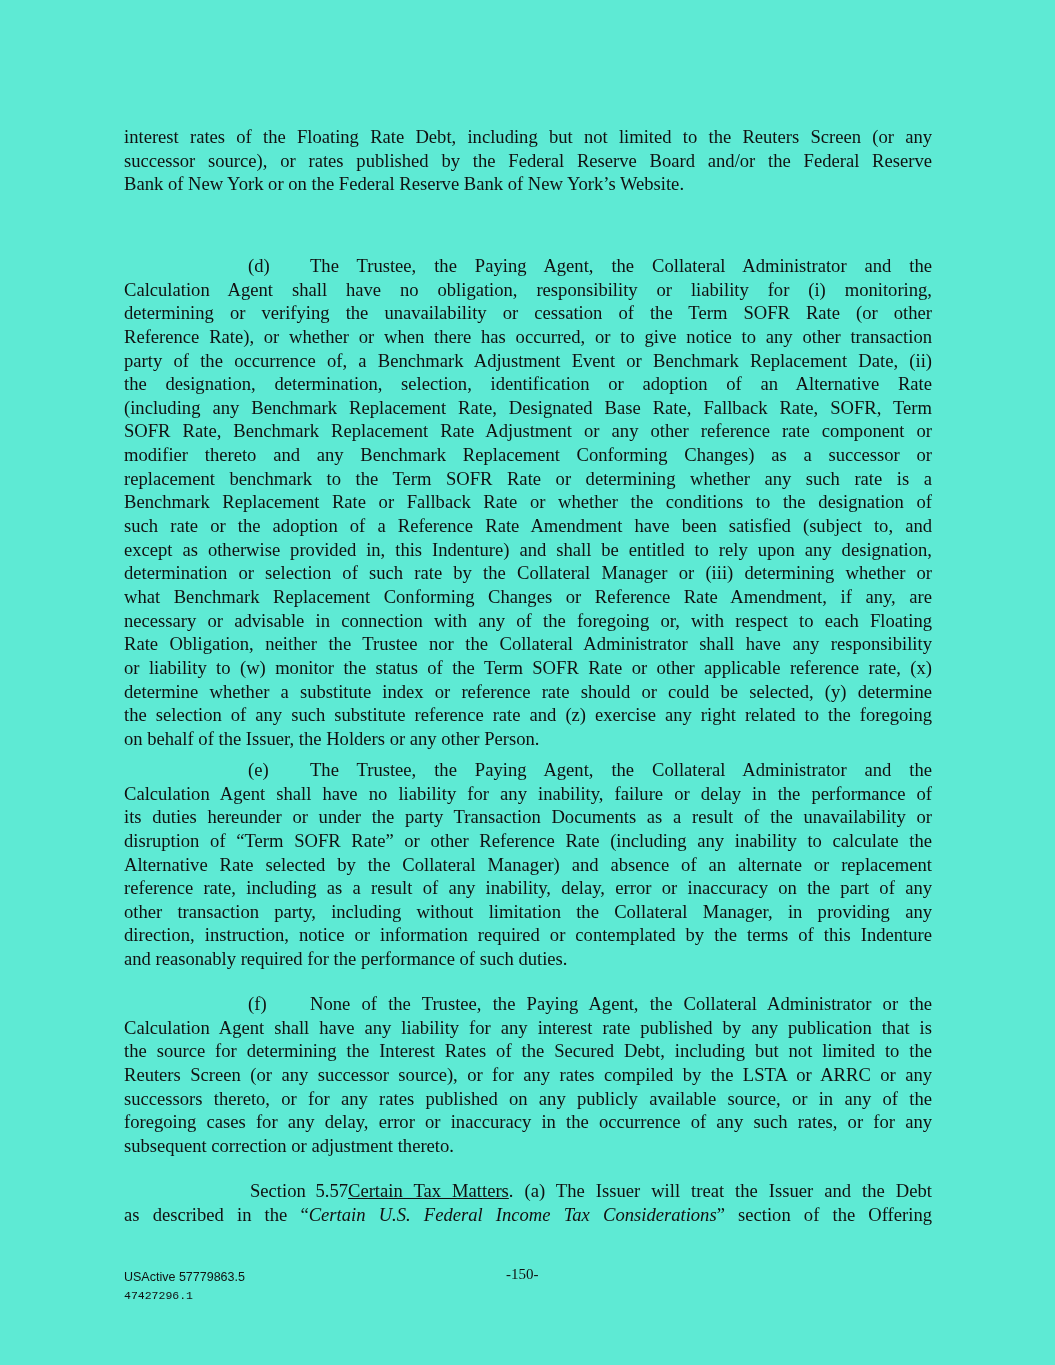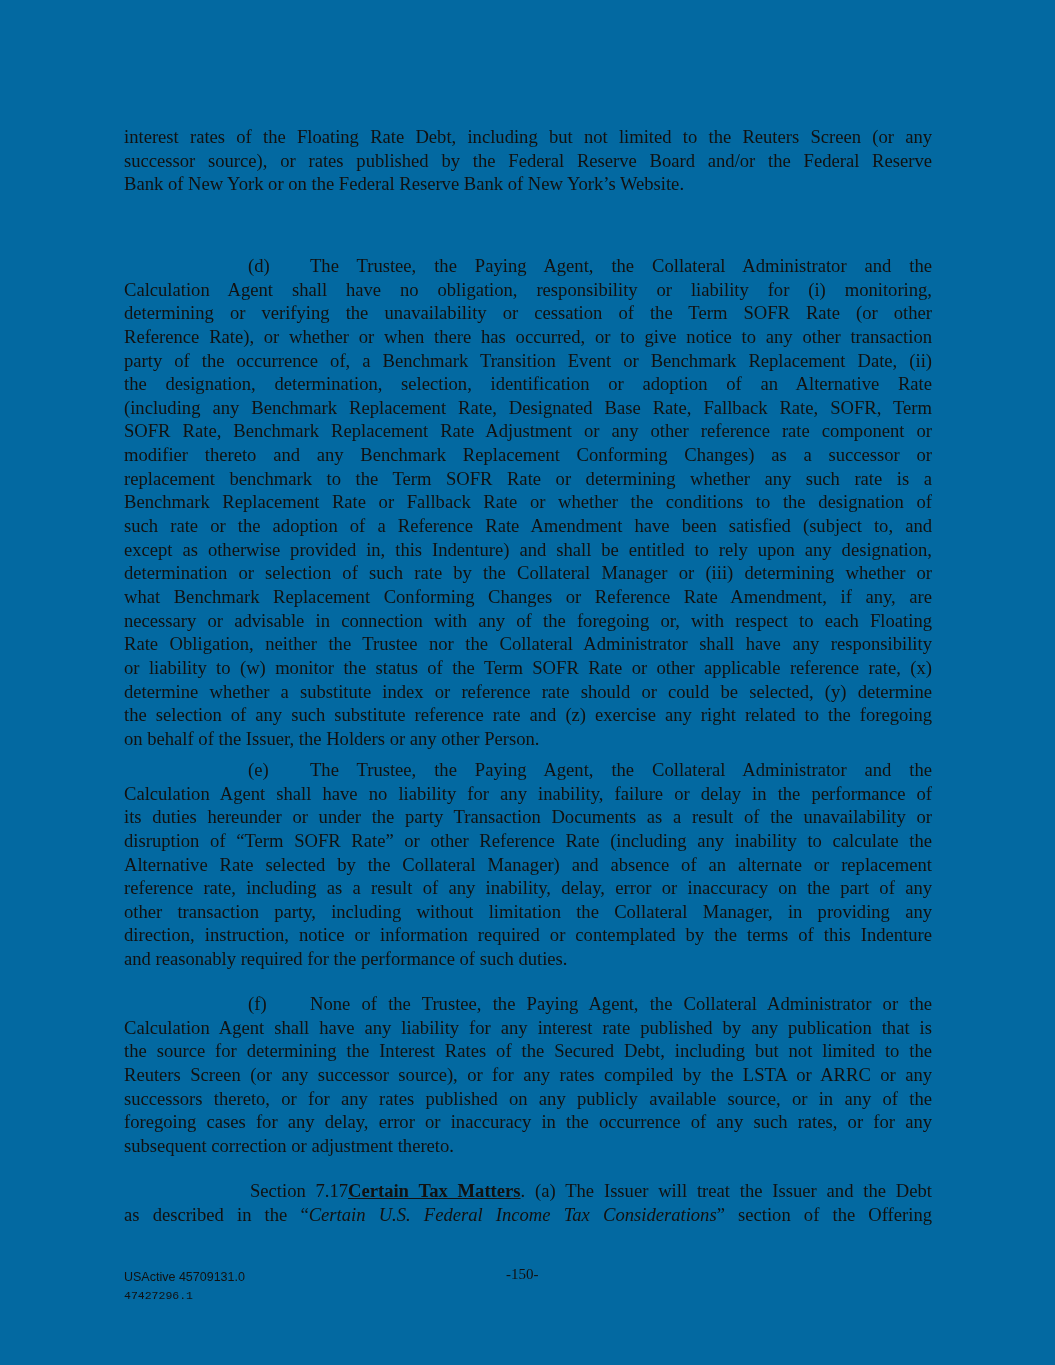--- a/index.html
+++ b/index.html
@@ -1,26 +1,26 @@
 <!DOCTYPE html>
 <html><head>
 <meta charset="utf-8">
 <style>
   html, body { margin: 0; padding: 0; background: #ffffff; }
   body { width: 1055px; height: 1365px; position: relative; overflow: hidden; }
-  .page { position: absolute; left: 0; top: 0; width: 1055px; height: 1365px; background: #0369a1; }
+  .page { position: absolute; left: 0; top: 0; width: 1055px; height: 1365px; background: #5eead4; }
   .para { position: absolute; left: 124px; width: 808px; }
   .line {
     display: block; height: 23.65px; line-height: 23.65px;
     font-family: "Liberation Serif", serif; font-size: 18.6px; color: #111;
     text-align: justify; text-align-last: justify; white-space: nowrap; overflow: visible;
   }
   .line.last { text-align-last: left; }
   .line.indent { padding-left: 124px; margin-top: 21px; }
-  .u { text-decoration: underline; font-weight: bold; }
+  .u { text-decoration: underline; }
   .i { font-style: italic; }
   .footer-left { position: absolute; left: 124px; top: 1270px; font-family: "Liberation Sans", sans-serif; font-size: 12.5px; color: #111; }
   .footer-left2 { position: absolute; left: 124px; top: 1289px; font-family: Liberation Mono, monospace; font-size: 11.5px; color: #111; }
   .page-num { position: absolute; left: 506px; top: 1266px; font-family: "Liberation Serif", serif; font-size: 15px; color: #111; }
 </style>
 </head>
 <body>
 
 <div class="page">
 
@@ -28,21 +28,21 @@
     <span class="line">interest rates of the Floating Rate Debt, including but not limited to the Reuters Screen (or any</span>
     <span class="line">successor source), or rates published by the Federal Reserve Board and/or the Federal Reserve</span>
     <span class="line last">Bank of New York or on the Federal Reserve Bank of New York’s Website.</span>
   </div>
 
   <div class="para" style="top:233px;">
     <span class="line indent"><span class="tab-marker" style="display:inline-block;width:62px;text-align-last:left;">(d)</span><span>The Trustee, the Paying Agent, the Collateral Administrator and the</span></span>
     <span class="line">Calculation Agent shall have no obligation, responsibility or liability for (i) monitoring,</span>
     <span class="line">determining or verifying the unavailability or cessation of the Term SOFR Rate (or other</span>
     <span class="line">Reference Rate), or whether or when there has occurred, or to give notice to any other transaction</span>
-    <span class="line">party of the occurrence of, a Benchmark Transition Event or Benchmark Replacement Date, (ii)</span>
+    <span class="line">party of the occurrence of, a Benchmark Adjustment Event or Benchmark Replacement Date, (ii)</span>
     <span class="line">the designation, determination, selection, identification or adoption of an Alternative Rate</span>
     <span class="line">(including any Benchmark Replacement Rate, Designated Base Rate, Fallback Rate, SOFR, Term</span>
     <span class="line">SOFR Rate, Benchmark Replacement Rate Adjustment or any other reference rate component or</span>
     <span class="line">modifier thereto and any Benchmark Replacement Conforming Changes) as a successor or</span>
     <span class="line">replacement benchmark to the Term SOFR Rate or determining whether any such rate is a</span>
     <span class="line">Benchmark Replacement Rate or Fallback Rate or whether the conditions to the designation of</span>
     <span class="line">such rate or the adoption of a Reference Rate Amendment have been satisfied (subject to, and</span>
     <span class="line">except as otherwise provided in, this Indenture) and shall be entitled to rely upon any designation,</span>
     <span class="line">determination or selection of such rate by the Collateral Manager or (iii) determining whether or</span>
     <span class="line">what Benchmark Replacement Conforming Changes or Reference Rate Amendment, if any, are</span>
@@ -70,21 +70,21 @@
     <span class="line indent"><span style="display:inline-block;width:62px;">(f)</span><span>None of the Trustee, the Paying Agent, the Collateral Administrator or the</span></span>
     <span class="line">Calculation Agent shall have any liability for any interest rate published by any publication that is</span>
     <span class="line">the source for determining the Interest Rates of the Secured Debt, including but not limited to the</span>
     <span class="line">Reuters Screen (or any successor source), or for any rates compiled by the LSTA or ARRC or any</span>
     <span class="line">successors thereto, or for any rates published on any publicly available source, or in any of the</span>
     <span class="line">foregoing cases for any delay, error or inaccuracy in the occurrence of any such rates, or for any</span>
     <span class="line last">subsequent correction or adjustment thereto.</span>
   </div>
 
   <div class="para" style="top:1158px;">
-    <span class="line indent" style="padding-left:126px;"><span style="display:inline-block;width:98px;">Section 7.17</span><span class="u">Certain Tax Matters</span><span>.</span> <span>(a) The Issuer will treat the Issuer and the Debt</span></span>
+    <span class="line indent" style="padding-left:126px;"><span style="display:inline-block;width:98px;">Section 5.57</span><span class="u">Certain Tax Matters</span><span>.</span> <span>(a) The Issuer will treat the Issuer and the Debt</span></span>
     <span class="line"><span>as described in the “</span><span class="i">Certain U.S. Federal Income Tax Considerations</span><span>” section of the Offering</span></span>
   </div>
 
-  <div class="footer-left">USActive 45709131.0</div>
+  <div class="footer-left">USActive 57779863.5</div>
   <div class="footer-left2">47427296.1</div>
   <div class="page-num">-150-</div>
 
 </div>
 
 </body></html>

